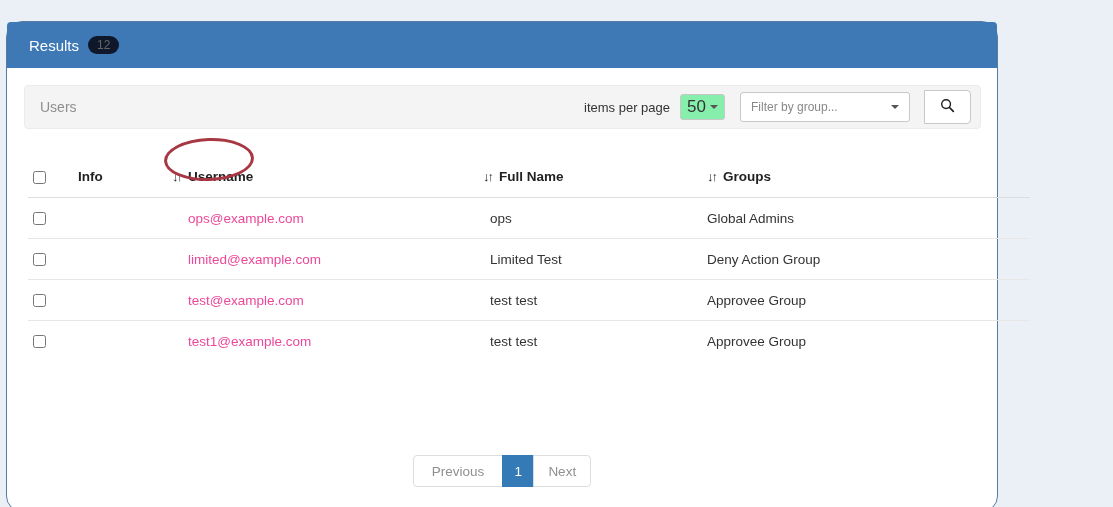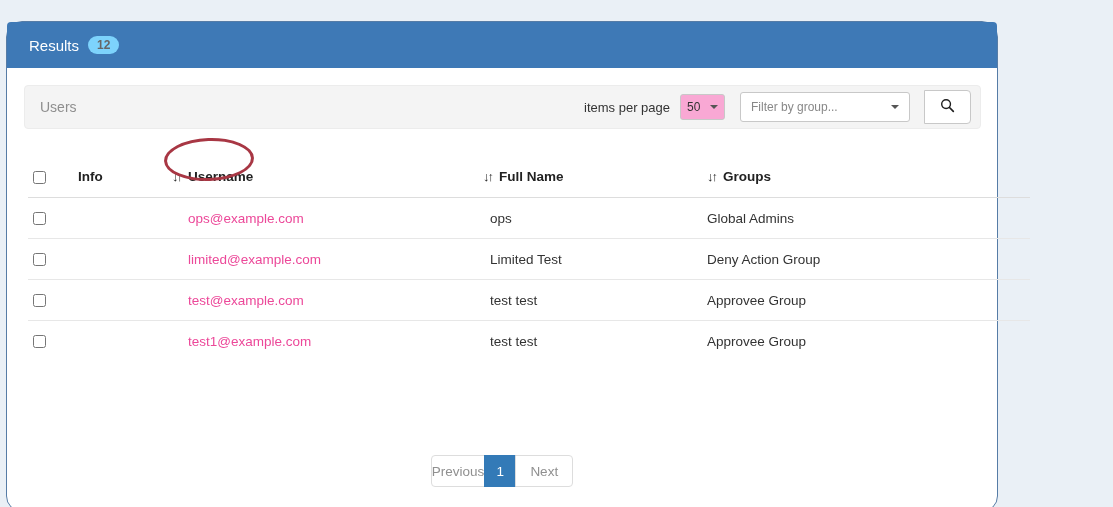--- a/index.html
+++ b/index.html
@@ -25,50 +25,50 @@
     background: #3e79b6;
     border-radius: 4px 4px 0 0;
     display: flex;
     align-items: center;
     padding: 0 22px;
     color: #fff;
     font-size: 15px;
   }
   .badge {
     margin-left: 9px;
-    background: #7dd3fc;
+    background: #0f172a;
     color: #666;
     font-size: 12px;
-    font-weight: 700;
+    font-weight: 400;
     padding: 3px 9px;
     border-radius: 11px;
     line-height: 1;
   }
   
   .toolbar {
     margin: 17px 16px 0 17px;
     height: 44px;
     background: #f4f4f4;
     border: 1px solid #ececec;
     border-radius: 4px;
     display: flex;
     align-items: center;
     padding: 0 9px 0 15px;
   }
   .section-title { font-size: 14px; color: #8e8e8e; }
   .toolbar-spacer { flex: 1; }
   .ipp-label { font-size: 13px; color: #333; margin-right: 10px; }
   .page-size-select {
     width: 45px; height: 26px;
-    background: #f9a8d4;
+    background: #86efac;
     border: 1px solid #c8c8c8;
     border-radius: 3px;
     display: flex; align-items: center; justify-content: space-between;
     padding: 0 6px;
-    font-size: 12px; color: #333;
+    font-size: 17px; color: #333;
     cursor: pointer;
   }
   .group-filter {
     margin-left: 15px;
     width: 170px; height: 30px;
     background: #fff;
     border: 1px solid #c8c8c8;
     border-radius: 3px;
     display: flex; align-items: center; justify-content: space-between;
     padding: 12px 10px;
@@ -152,21 +152,21 @@
   .pagination { margin-top: 94px; display: flex; justify-content: center; }
   .page-btn {
     height: 32px;
     background: #fff;
     border: 1px solid #ddd;
     color: #909090;
     font-size: 13.5px;
     display: flex; align-items: center; justify-content: center;
     cursor: pointer;
   }
-  .page-prev { padding: 0 0; border-radius: 4px 0 0 4px; }
+  .page-prev { padding: 0 18px; border-radius: 4px 0 0 4px; }
   .page-current {
     width: 32px;
     margin-left: -1px;
     background: #337ab7;
     border-color: #337ab7;
     color: #fff;
   }
   .page-next { padding: 0 14px; margin-left: -1px; border-radius: 0 4px 4px 0; }
   
   .annotation-ellipse {

